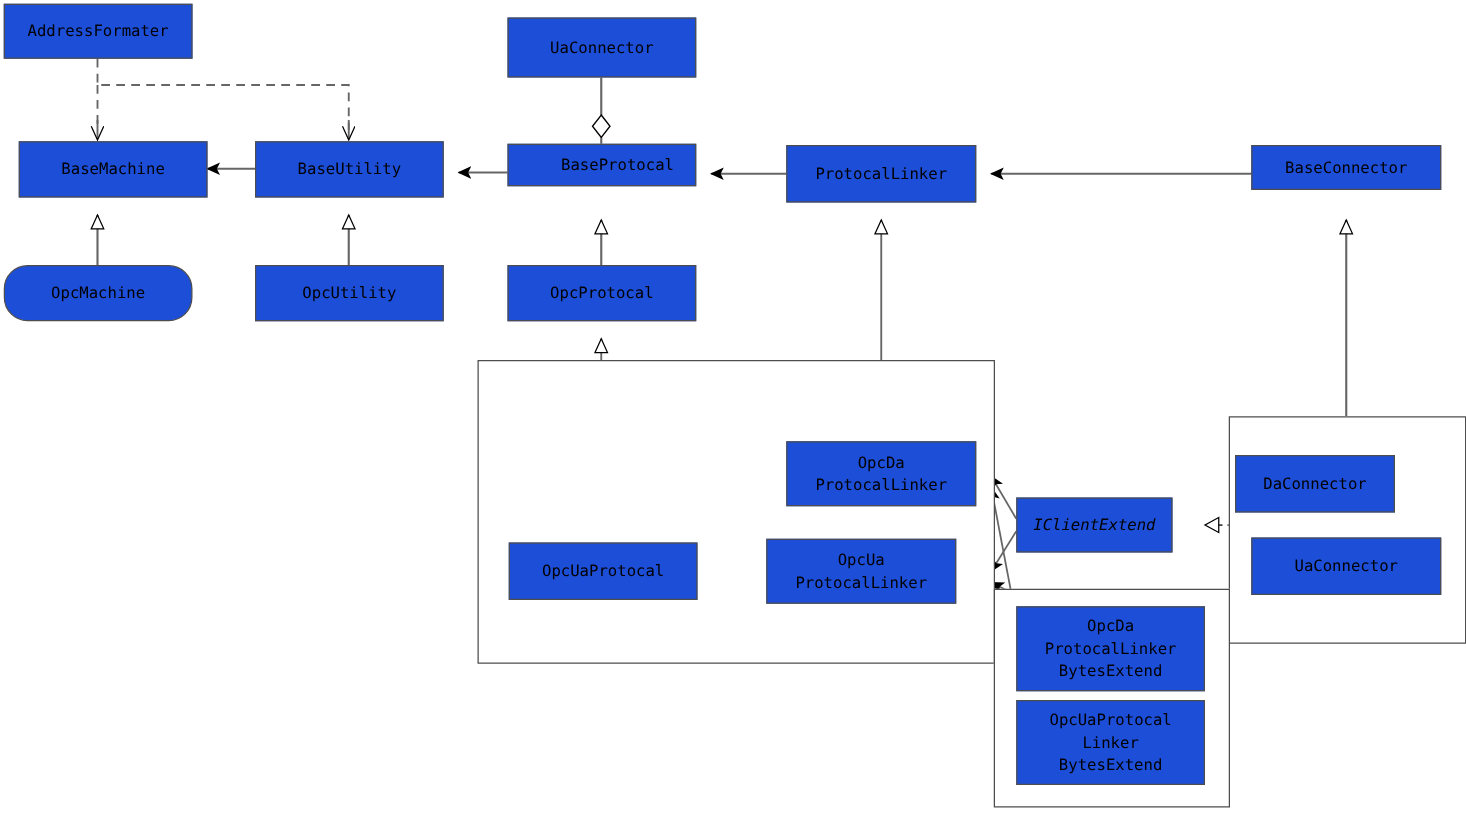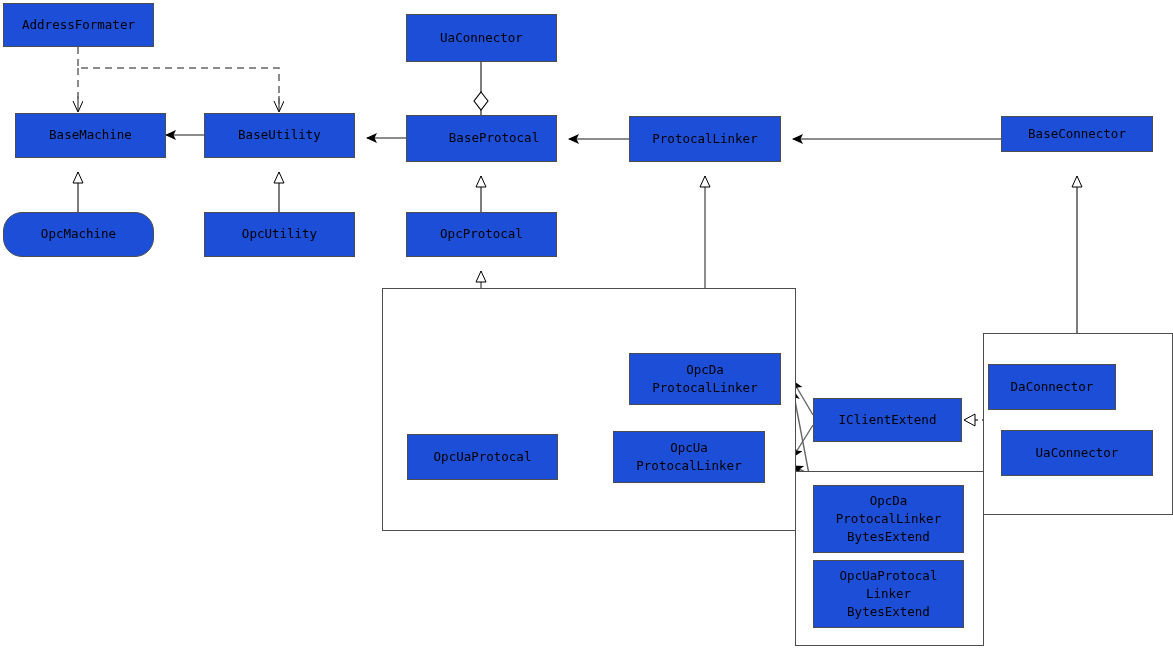--- a/index.html
+++ b/index.html
@@ -139,30 +139,30 @@
   <div class="group" id="g-protocal-group" style="left: 382px; top: 288px; width: 414px; height: 243px;"></div>
   <div class="group" id="g-connector-group" style="left: 983px; top: 333px; width: 190px; height: 182px;"></div>
   <div class="group" id="g-extend-group" style="left: 795px; top: 471px; width: 189px; height: 175px;"></div>
 
   <div class="node" id="n-address-formater" style="left: 3px; top: 3px; width: 151px; height: 44px;">AddressFormater</div>
   <div class="node" id="n-base-machine" style="left: 3px; top: 113px; width: 151px; height: 45px; margin-left: 12px;">BaseMachine</div>
   <div class="node" id="n-opc-machine" style="left: 3px; top: 212px; width: 151px; height: 45px; border-radius: 19px;">OpcMachine</div>
   <div class="node" id="n-base-utility" style="left: 204px; top: 113px; width: 151px; height: 45px;">BaseUtility</div>
   <div class="node" id="n-opc-utility" style="left: 204px; top: 212px; width: 151px; height: 45px;">OpcUtility</div>
   <div class="node" id="n-protocal-unit" style="left: 406px; top: 14px; width: 151px; height: 48px;">UaConnector</div>
-  <div class="node" id="n-base-protocal" style="left: 406px; top: 115px; width: 151px; height: 47px; padding-left: 25px;">BaseProtocal</div>
+  <div class="node" id="n-base-protocal" style="left: 406px; top: 115px; width: 151px; height: 34px; padding-left: 25px;">BaseProtocal</div>
   <div class="node" id="n-opc-protocal" style="left: 406px; top: 212px; width: 151px; height: 45px;">OpcProtocal</div>
   <div class="node" id="n-protocal-linker" style="left: 629px; top: 116px; width: 152px; height: 46px;">ProtocalLinker</div>
   <div class="node" id="n-base-connector" style="left: 1001px; top: 116px; width: 152px; height: 36px;">BaseConnector</div>
   <div class="node" id="n-opc-ua-protocal" style="left: 407px; top: 434px; width: 151px; height: 46px;">OpcUaProtocal</div>
   <div class="node" id="n-opc-da-protocal-linker" style="left: 629px; top: 353px; width: 152px; height: 52px;">OpcDa
 ProtocalLinker</div>
   <div class="node" id="n-opc-ua-protocal-linker" style="left: 613px; top: 431px; width: 152px; height: 52px;">OpcUa
 ProtocalLinker</div>
-  <div class="node" id="n-iclient-extend" style="left: 813px; top: 398px; width: 149px; height: 44px;">IClientExtend</div>
+  <div class="node" id="n-iclient-extend" style="left: 813px; top: 398px; width: 125px; height: 44px; font-style: italic;">IClientExtend</div>
   <div class="node" id="n-da-connector" style="left: 988px; top: 364px; width: 128px; height: 46px;">DaConnector</div>
   <div class="node" id="n-ua-connector" style="left: 1001px; top: 430px; width: 152px; height: 46px;">UaConnector</div>
   <div class="node" id="n-opc-da-bytes" style="left: 813px; top: 485px; width: 151px; height: 68px;">OpcDa
 ProtocalLinker
 BytesExtend</div>
   <div class="node" id="n-opc-ua-bytes" style="left: 813px; top: 560px; width: 151px; height: 68px;">OpcUaProtocal
 Linker
 BytesExtend</div>
 
 </div>

